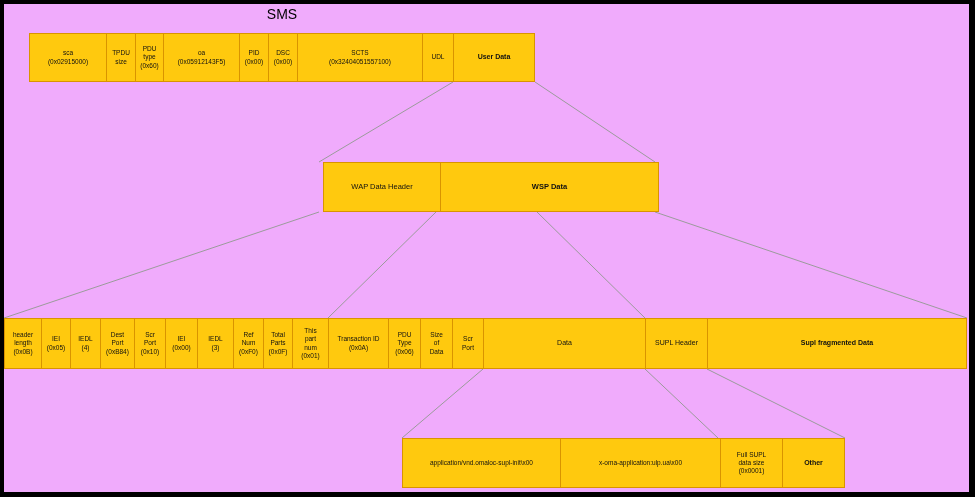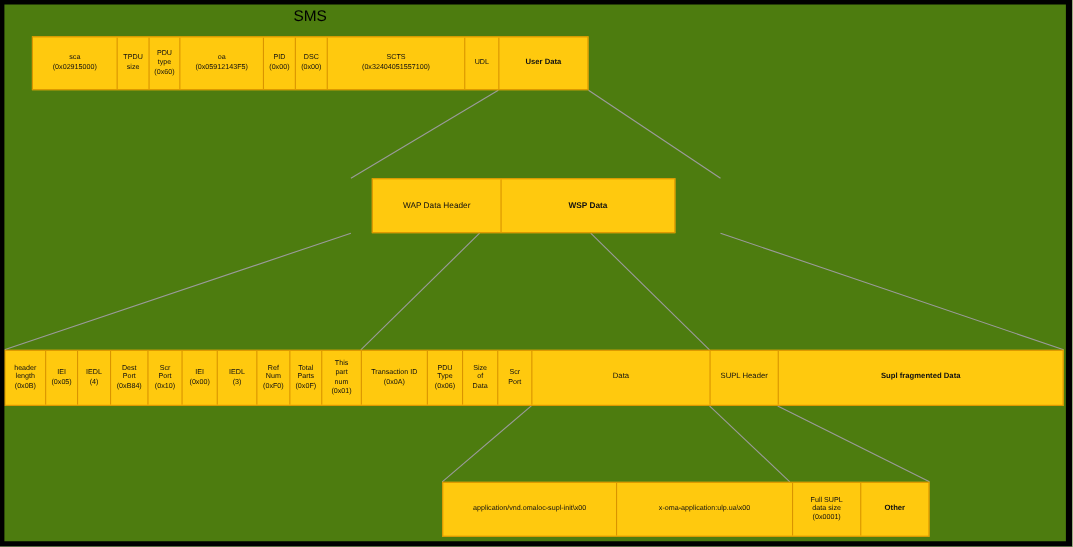--- a/index.html
+++ b/index.html
@@ -5,21 +5,21 @@
   html, body {
     margin: 0;
     padding: 0;
     background: #ffffff;
     font-family: "Liberation Sans", sans-serif;
   }
   .stage {
     position: relative;
     width: 975px;
     height: 497px;
-    background: #4d7c0f;
+    background: #f0abfc;
     overflow: hidden;
   }
   .frame {
     position: absolute;
     inset: 0;
     border-style: solid;
     border-color: #000000;
     border-width: 4px 6px 5px 4px;
     pointer-events: none;
     z-index: 30;
@@ -98,21 +98,21 @@
     <div class="cell" style="width:29px">PID
 (0x00)</div>
     <div class="cell" style="width:29px">DSC
 (0x00)</div>
     <div class="cell" style="width:125px">SCTS
 (0x32404051557100)</div>
     <div class="cell" style="width:31px">UDL</div>
     <div class="cell last md">User Data</div>
   </div>
 
-  <div class="bar row-wap" style="left:338px;top:162px;width:276px;height:50px">
+  <div class="bar row-wap" style="left:323px;top:162px;width:336px;height:50px">
     <div class="cell" style="width:117px">WAP Data Header</div>
     <div class="cell last">WSP Data</div>
   </div>
 
   <div class="bar row-detail" style="left:4px;top:318px;width:963px;height:51px">
     <div class="cell" style="width:37px">header
 length
 (0x0B)</div>
     <div class="cell" style="width:29px">IEI
 (0x05)</div>

